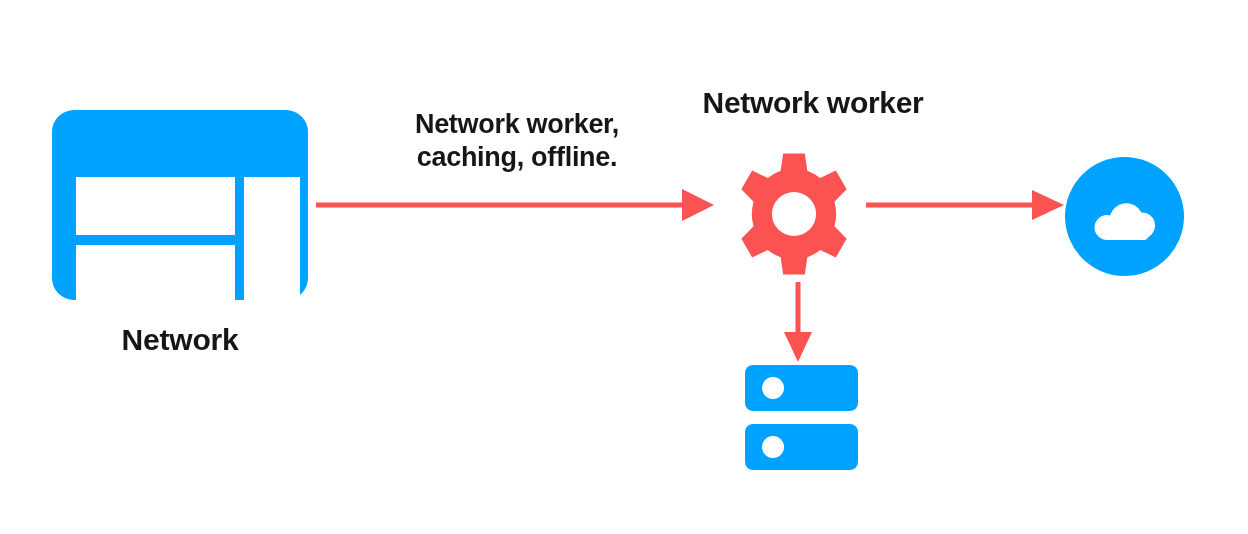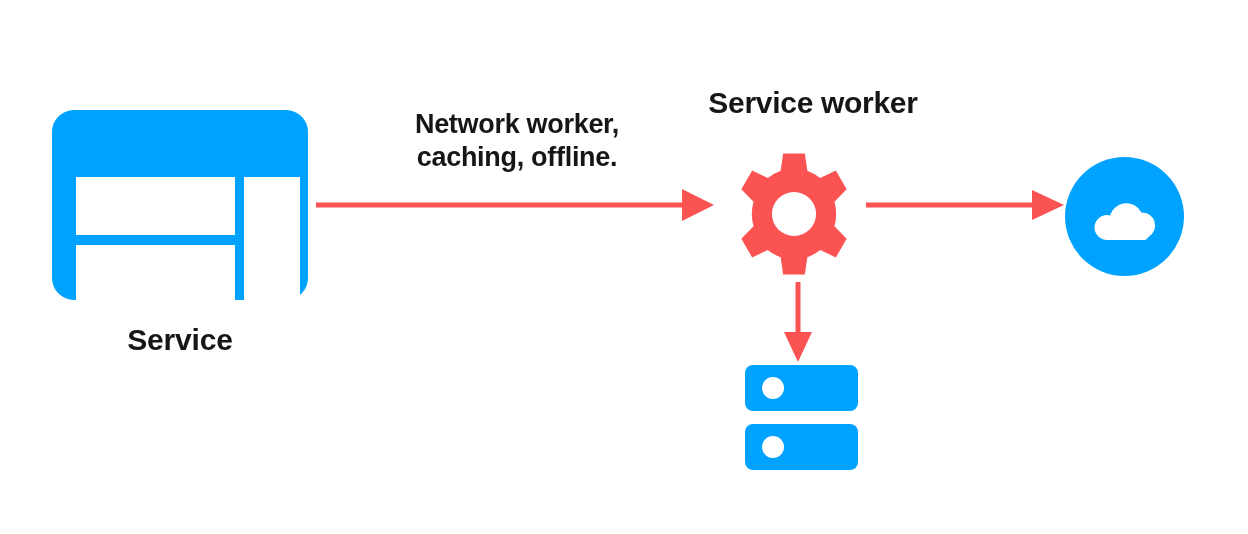--- a/index.html
+++ b/index.html
@@ -112,21 +112,21 @@
 
 <div id="diagram-canvas" style="--blue:#00a2ff; --red:#fb5252; --ink:#161616;">
 
   <div class="node" id="window-node">
     <div class="window-frame">
       <div class="window-pane pane-top"></div>
       <div class="window-pane pane-bottom"></div>
       <div class="window-pane pane-side"></div>
     </div>
   </div>
-  <div class="label" id="window-label">Service</div>
+  <div class="label" id="window-label">Network</div>
 
   <div class="label" id="proxy-label">Network worker,
 caching, offline.</div>
 
   <div class="arrow" id="arrow-window-to-sw">
     <svg viewBox="0 0 398 38" width="398" height="38" aria-hidden="true">
       <line x1="0" y1="19" x2="368" y2="19" stroke="#fb5252" stroke-width="5"></line>
       <polygon points="366,3 398,19 366,35" fill="#fb5252"></polygon>
     </svg>
   </div>
@@ -156,21 +156,21 @@
         A 36 36 0 0 1 17.9 40.2
         L 8.2 30.4
         L 16.8 15.5
         L 29.2 21.5
         A 36 36 0 0 1 39.4 15.6
         Z"></path>
       <circle cx="50" cy="50" r="17.5" fill="#ffffff"></circle>
     </svg>
   </div>
 
-  <div class="label" id="sw-label">Service worker</div>
+  <div class="label" id="sw-label">Network worker</div>
 
   <div class="arrow" id="arrow-sw-to-cloud">
     <svg viewBox="0 0 198 38" width="198" height="38" aria-hidden="true">
       <line x1="0" y1="19" x2="168" y2="19" stroke="#fb5252" stroke-width="5"></line>
       <polygon points="166,4 198,19 166,34" fill="#fb5252"></polygon>
     </svg>
   </div>
 
   <div class="node" id="cloud-node">
     <div class="cloud-circle"></div>

